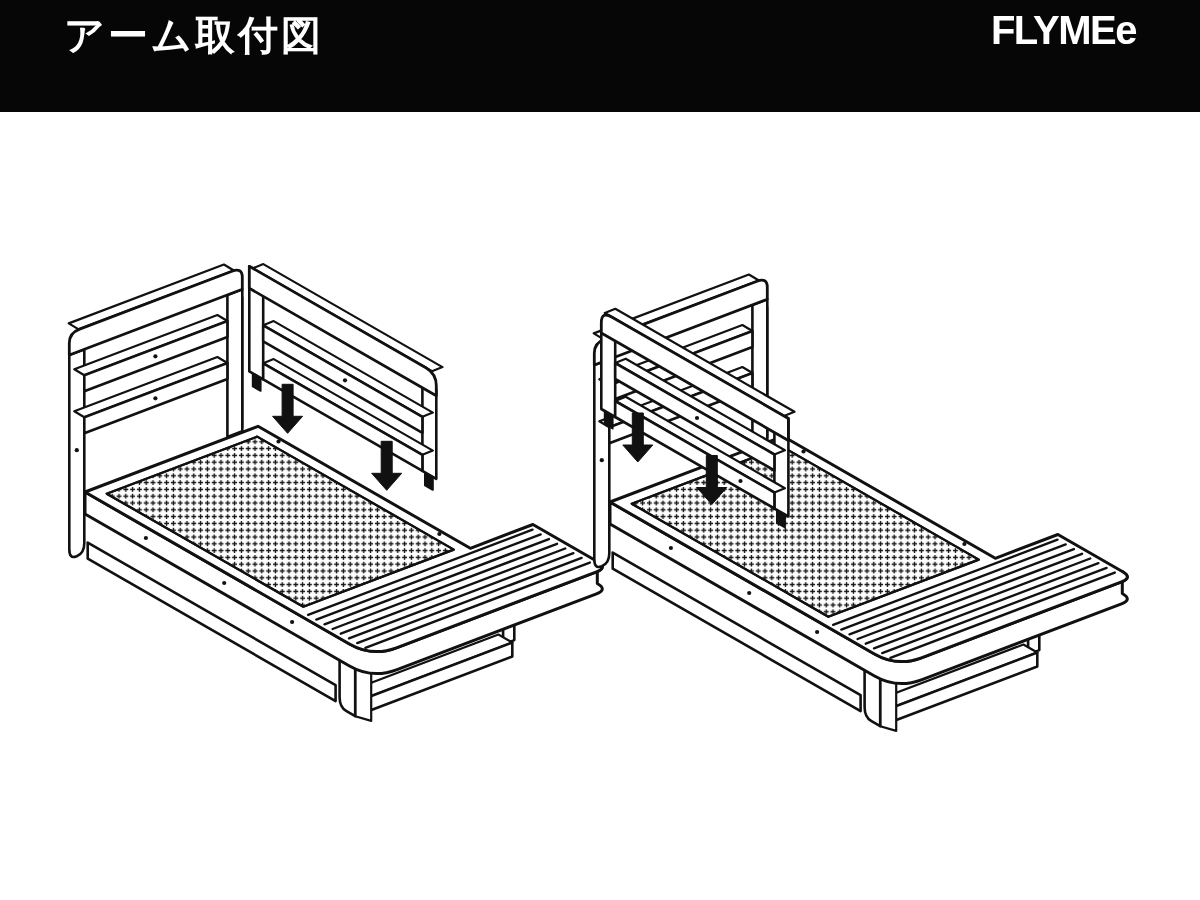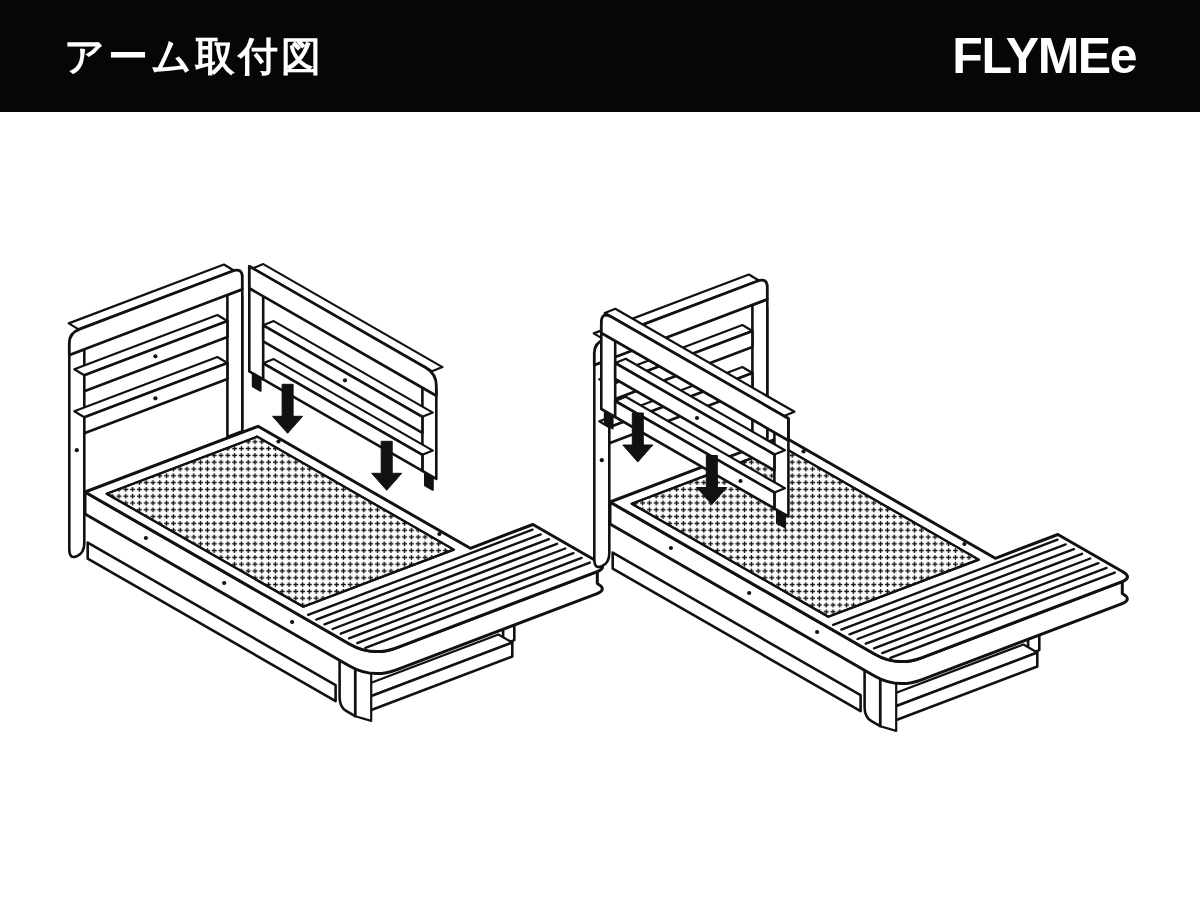--- a/index.html
+++ b/index.html
@@ -1,20 +1,20 @@
 <!DOCTYPE html>
 <html><head>
 <meta charset="utf-8">
 <style>
   html,body{margin:0;padding:0;width:1200px;height:900px;overflow:hidden;
     background:#ffffff;font-family:"Liberation Sans","DejaVu Sans",sans-serif;}
-  .topbar{height:112px;background:#060606;display:flex;align-items:center;
+  .topbar{height:112px;background:#060606;display:flex;align-items:flex-start;
     justify-content:space-between;padding:8px 64px;box-sizing:border-box;}
   .topbar h1{margin:0;font-size:40px;font-weight:700;color:#ffffff;letter-spacing:3px;}
-  .brand{color:#ffffff;font-size:50px;font-weight:700;letter-spacing:-1.5px;}
+  .brand{color:#ffffff;font-size:40px;font-weight:700;letter-spacing:-1.5px;}
   .stage{width:1200px;height:788px;background:#ffffff;}
   svg{display:block;}
 </style>
 </head>
 <body>
 
 <header class="topbar">
   <h1>アーム取付図</h1>
   <div class="brand">FLYMEe</div>
 </header>

